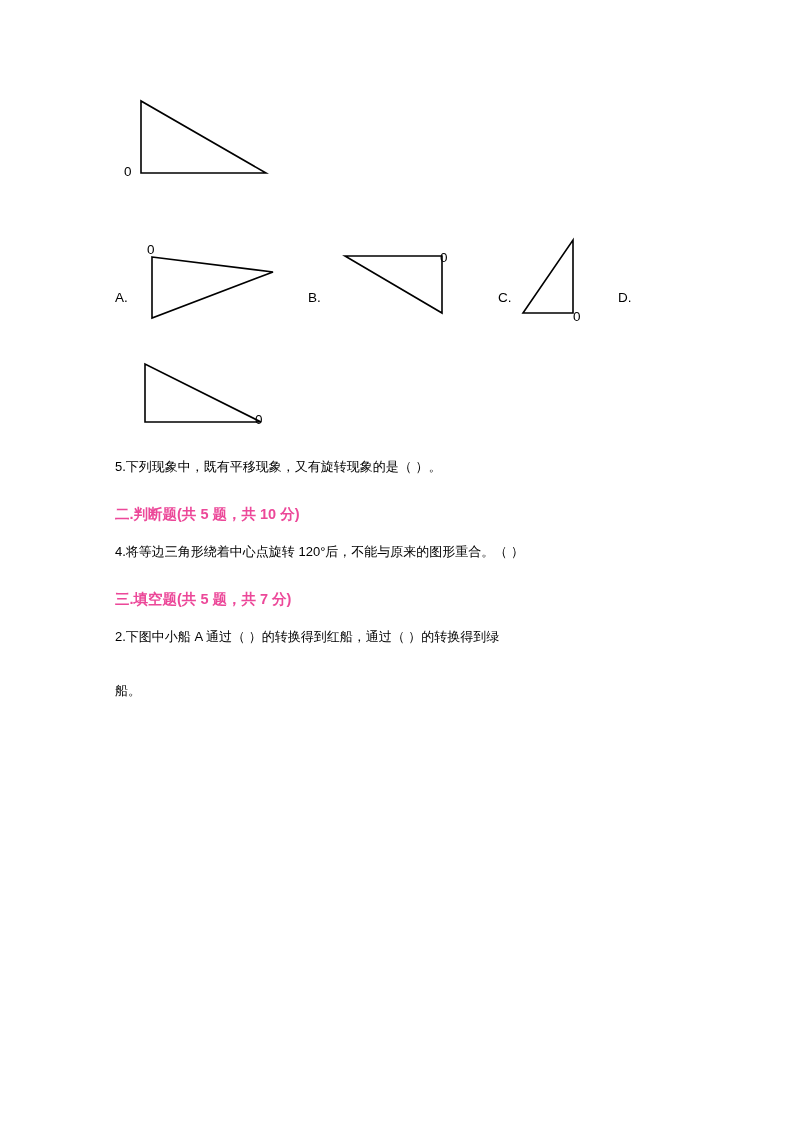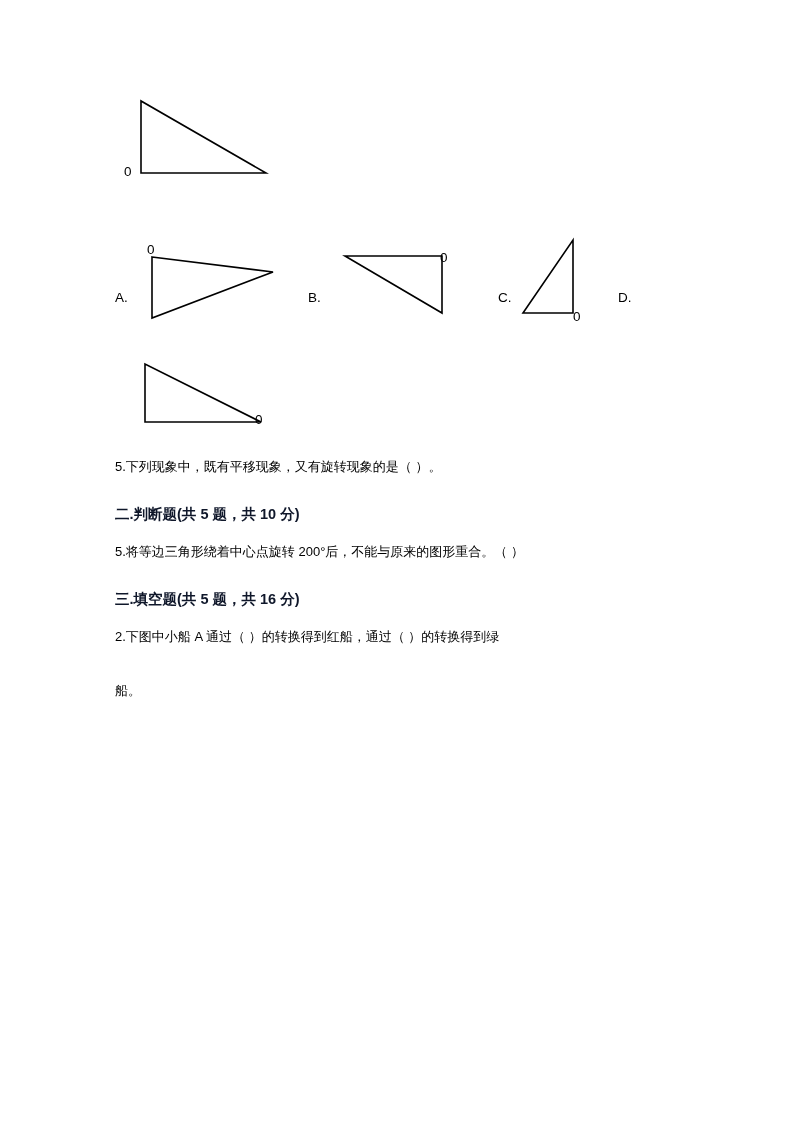--- a/index.html
+++ b/index.html
@@ -53,21 +53,21 @@
   .q {
     font-size: 13px;
     line-height: 1.85;
     margin: 0 0 13px 0;
     color: #000;
   }
   .section-title {
     font-size: 14.5px;
     font-weight: bold;
     margin: 26px 0 16px 0;
-    color: #0f172a;
+    color: #ec4899;
   }
   .choices {
     font-size: 13.7px;
     line-height: 1.85;
     margin: 0 0 13px 0;
   }
   .sp-lg { display: inline-block; width: 58px; }
   .sp-md { display: inline-block; width: 40px; }
   .gap-after { margin-bottom: 30px; }
 </style>
@@ -106,21 +106,21 @@
       <span class="opt-label" style="left:193px; top:230px;">B.</span>
       <span class="opt-label" style="left:383px; top:230px;">C.</span>
       <span class="opt-label" style="left:503px; top:230px;">D.</span>
     </div>
 
     <p class="q">5.下列现象中，既有平移现象，又有旋转现象的是（      ）。</p>
 
 
     <h2 class="section-title">二.判断题(共 5 题，共 10 分)</h2>
 
-    <p class="q">5.将等边三角形绕着中心点旋转 200°后，不能与原来的图形重合。（      ）</p>
+    <p class="q">4.将等边三角形绕着中心点旋转 120°后，不能与原来的图形重合。（      ）</p>
 
-    <h2 class="section-title">三.填空题(共 5 题，共 16 分)</h2>
+    <h2 class="section-title">三.填空题(共 5 题，共 7 分)</h2>
 
     <p class="q gap-after">2.下图中小船 A 通过（       ）的转换得到红船，通过（       ）的转换得到绿</p>
     <p class="q">船。</p>
 
   </div>
 </div>
 
 </body></html>

